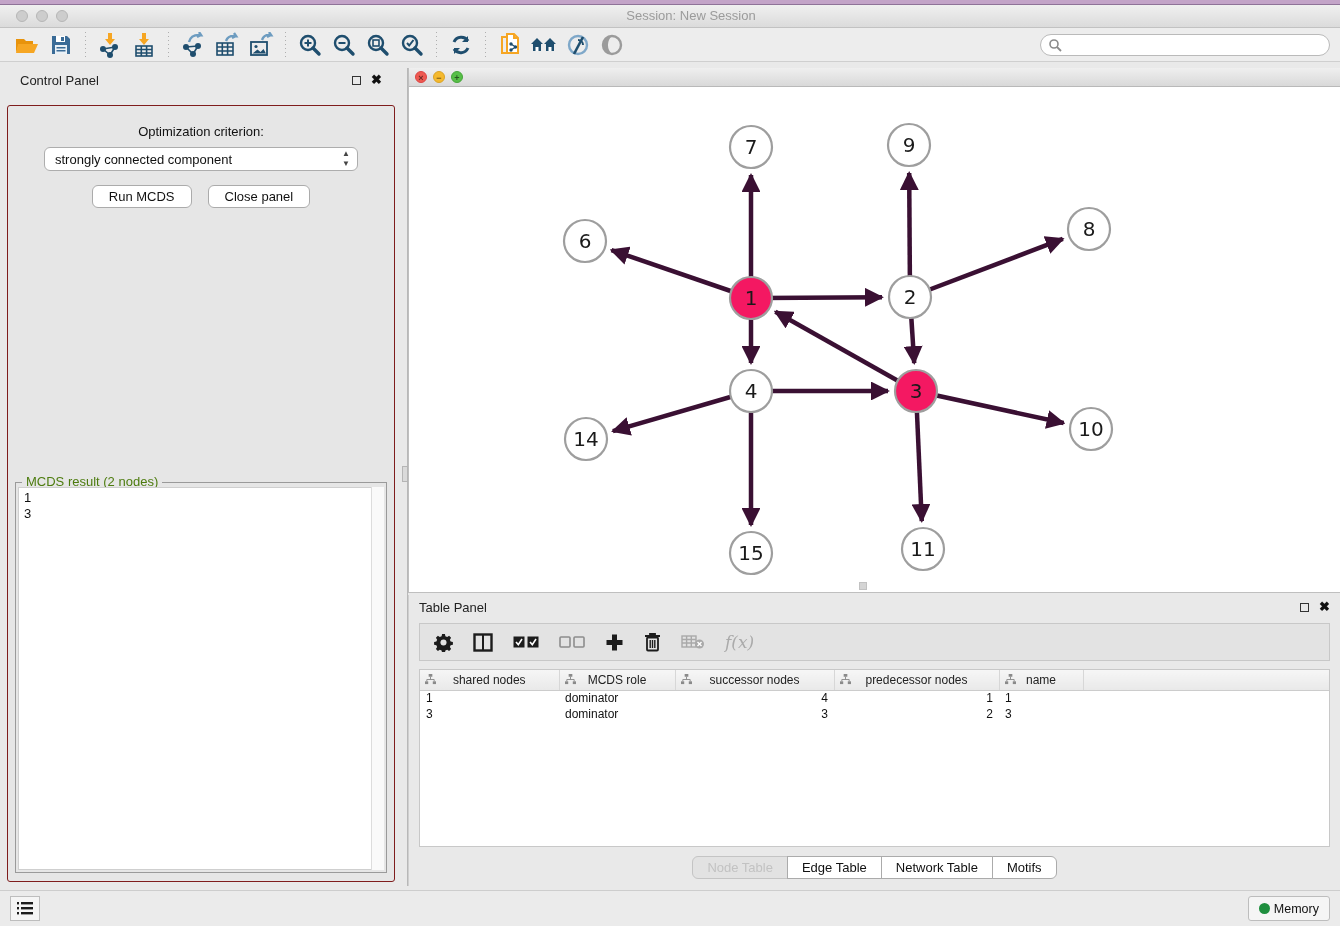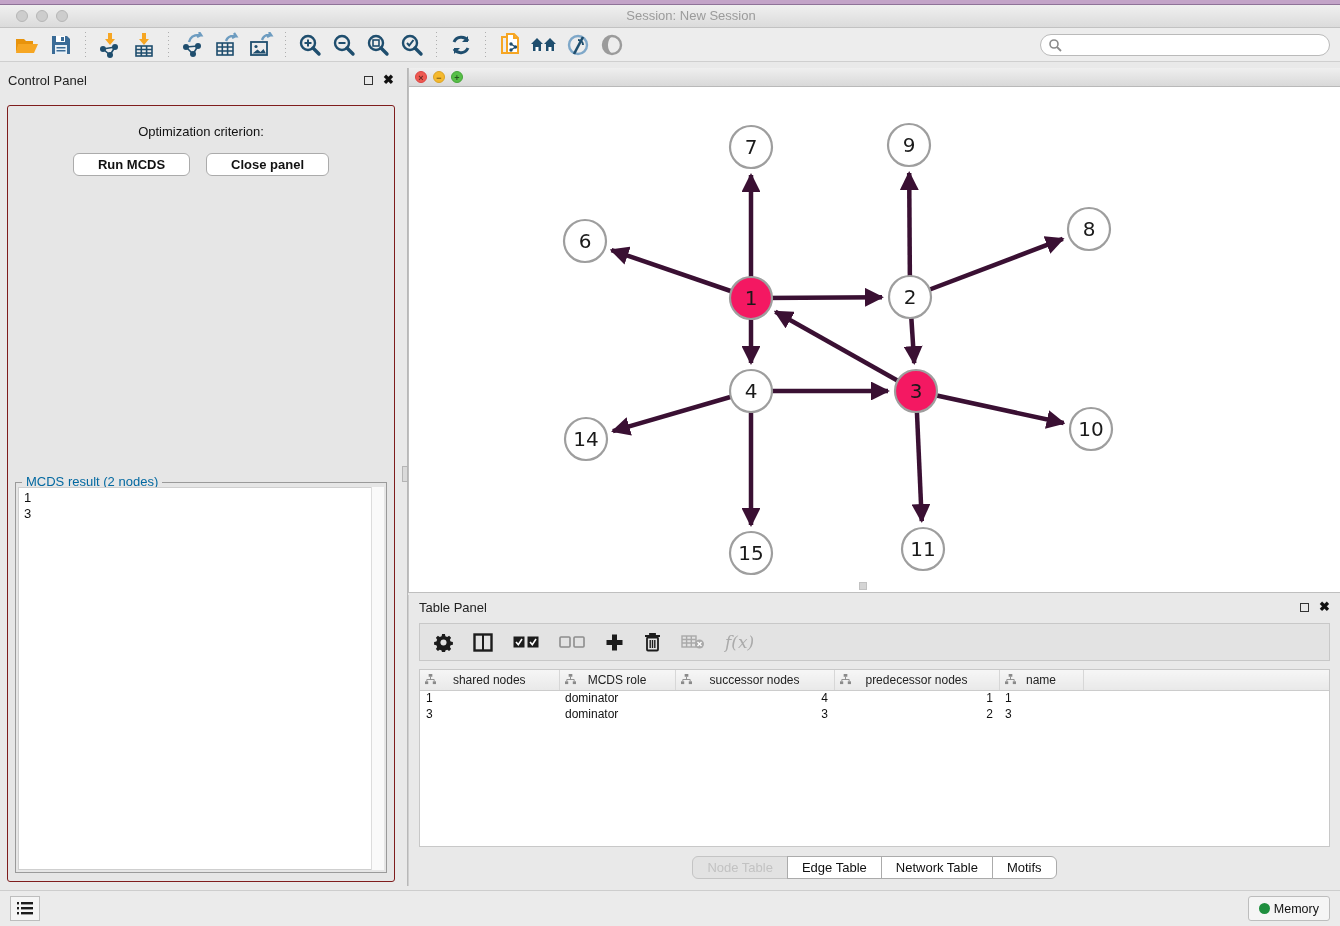--- a/index.html
+++ b/index.html
@@ -19,44 +19,44 @@
     border-bottom:1px solid #CFCFCF; display:flex; align-items:center; padding:0 10px; }
   .tb-btn { width:34px; height:28px; display:flex; align-items:center; justify-content:center; cursor:pointer; }
   .tb-sep { width:1px; height:26px; margin:0 7px; background-image:linear-gradient(#AFAFAF 30%, transparent 30%); background-size:1px 4px; }
   .search-wrap { margin-left:auto; position:relative; width:290px; height:22px; }
   .search-wrap input { width:100%; height:100%; border:1px solid #BABABA; border-radius:12px; background:#fff;
     padding:0 8px 0 26px; font-size:12px; outline:none; color:#333; }
   .search-glass { position:absolute; left:8px; top:4px; }
 
   
   .control-panel { position:absolute; left:0; top:68px; width:402px; height:818px; }
-  .panel-head { height:24px; display:flex; align-items:center; padding:0 8px;gap:48px; }
+  .panel-head { height:24px; display:flex; align-items:center; padding:0 20px;gap:48px; }
   .panel-head .ph-title { font-size:13px; color:#222; }
   .panel-head .ph-icons { margin-left:auto; display:flex; gap:10px; align-items:center; }
   .float-box { width:9px; height:9px; border:1.5px solid #333; }
   .close-x { font-size:13px; font-weight:bold; color:#111; line-height:12px; }
 
   .cp-tabs { display:flex; justify-content:center; margin-top:2px; position:relative; z-index:2; }
   .seg { border:1px solid #ABABAB; background:#fff; color:#111; font-size:13px; padding:3px 14px; margin-left:-1px; cursor:pointer; }
   .seg:first-child { border-radius:6px 0 0 6px; margin-left:0; }
   .seg:last-child { border-radius:0 6px 6px 0; }
   .seg.selected { background:#E2E2E2; color:#C2C2C2; border-color:#C4C4C4; }
 
   .cp-content { position:absolute; left:7px; right:7px; top:37px; bottom:4px;
     background:#E6E6E6; border:1px solid #7f1d1d; border-radius:3px; }
   .opt-label { text-align:center; font-size:13px; color:#111; margin-top:18px; }
   .dropdown { position:relative; margin:8px 36px 0 36px; height:24px; background:#fff; border:1px solid #ADADAD;
     border-radius:6px; display:flex; align-items:center; padding:0 22px 0 10px; font-size:13px; color:#111; cursor:pointer; }
   .dd-stepper { position:absolute; right:7px; top:1px; font-size:8px; color:#444; line-height:10px; text-align:center; }
   .cp-buttons { display:flex; justify-content:center; gap:16px; margin-top:14px; }
-  .btn { background:#fff; border:1px solid #ABABAB; border-radius:6px; font-size:13px; color:#111; padding:3px 24px; cursor:pointer;font-weight:bold; }
+  .btn { background:#fff; border:1px solid #ABABAB; border-radius:6px; font-size:13px; color:#111; padding:3px 16px; cursor:pointer; }
 
   .result-field { position:absolute; left:7px; right:7px; bottom:8px; top:376px;
     border:1px solid #9A9A9A; background:#E6E6E6; }
-  .result-legend { position:absolute; top:-9px; left:6px; background:#E6E6E6; padding:0 4px; font-size:13px; color:#0369a1; }
+  .result-legend { position:absolute; top:-9px; left:6px; background:#E6E6E6; padding:0 4px; font-size:13px; color:#4d7c0f; }
   .result-text { position:absolute; left:2px; right:2px; top:4px; bottom:2px; background:#fff; border:1px solid #CFCFCF;
     font-size:13px; color:#111; padding:2px 5px; line-height:16px; overflow:hidden; }
   .result-scroll { position:absolute; right:2px; top:4px; bottom:2px; width:13px; background:#FAFAFA; border-left:1px solid #DDD; }
 
   
   .splitter { position:absolute; left:402px; top:68px; width:6px; height:818px; }
   .splitter .line { position:absolute; right:0; top:0; bottom:0; width:1px; background:#B8B8B8; }
   .splitter .handle { position:absolute; left:0; top:398px; width:6px; height:16px; background:#DADADA; border:1px solid #B5B5B5; }
 
   
@@ -262,20 +262,24 @@
 <div class="control-panel">
   <div class="panel-head">
     <span class="ph-title">Control Panel</span>
     <span class="ph-icons">
       <span class="float-box"></span>
       <span class="close-x">✖</span>
     </span>
   </div>
   <div class="cp-content">
     <div class="opt-label">Optimization criterion:</div>
+    <div class="dropdown">
+      <span>strongly connected component</span>
+      <span class="dd-stepper">▲<br>▼</span>
+    </div>
     <div class="cp-buttons">
       <button class="btn">Run MCDS</button>
       <button class="btn">Close panel</button>
     </div>
     <div class="result-field">
       <div class="result-legend">MCDS result (2 nodes)</div>
       <div class="result-text" id="result-lines">
           <div>1</div>
           <div>3</div>
         </div>

